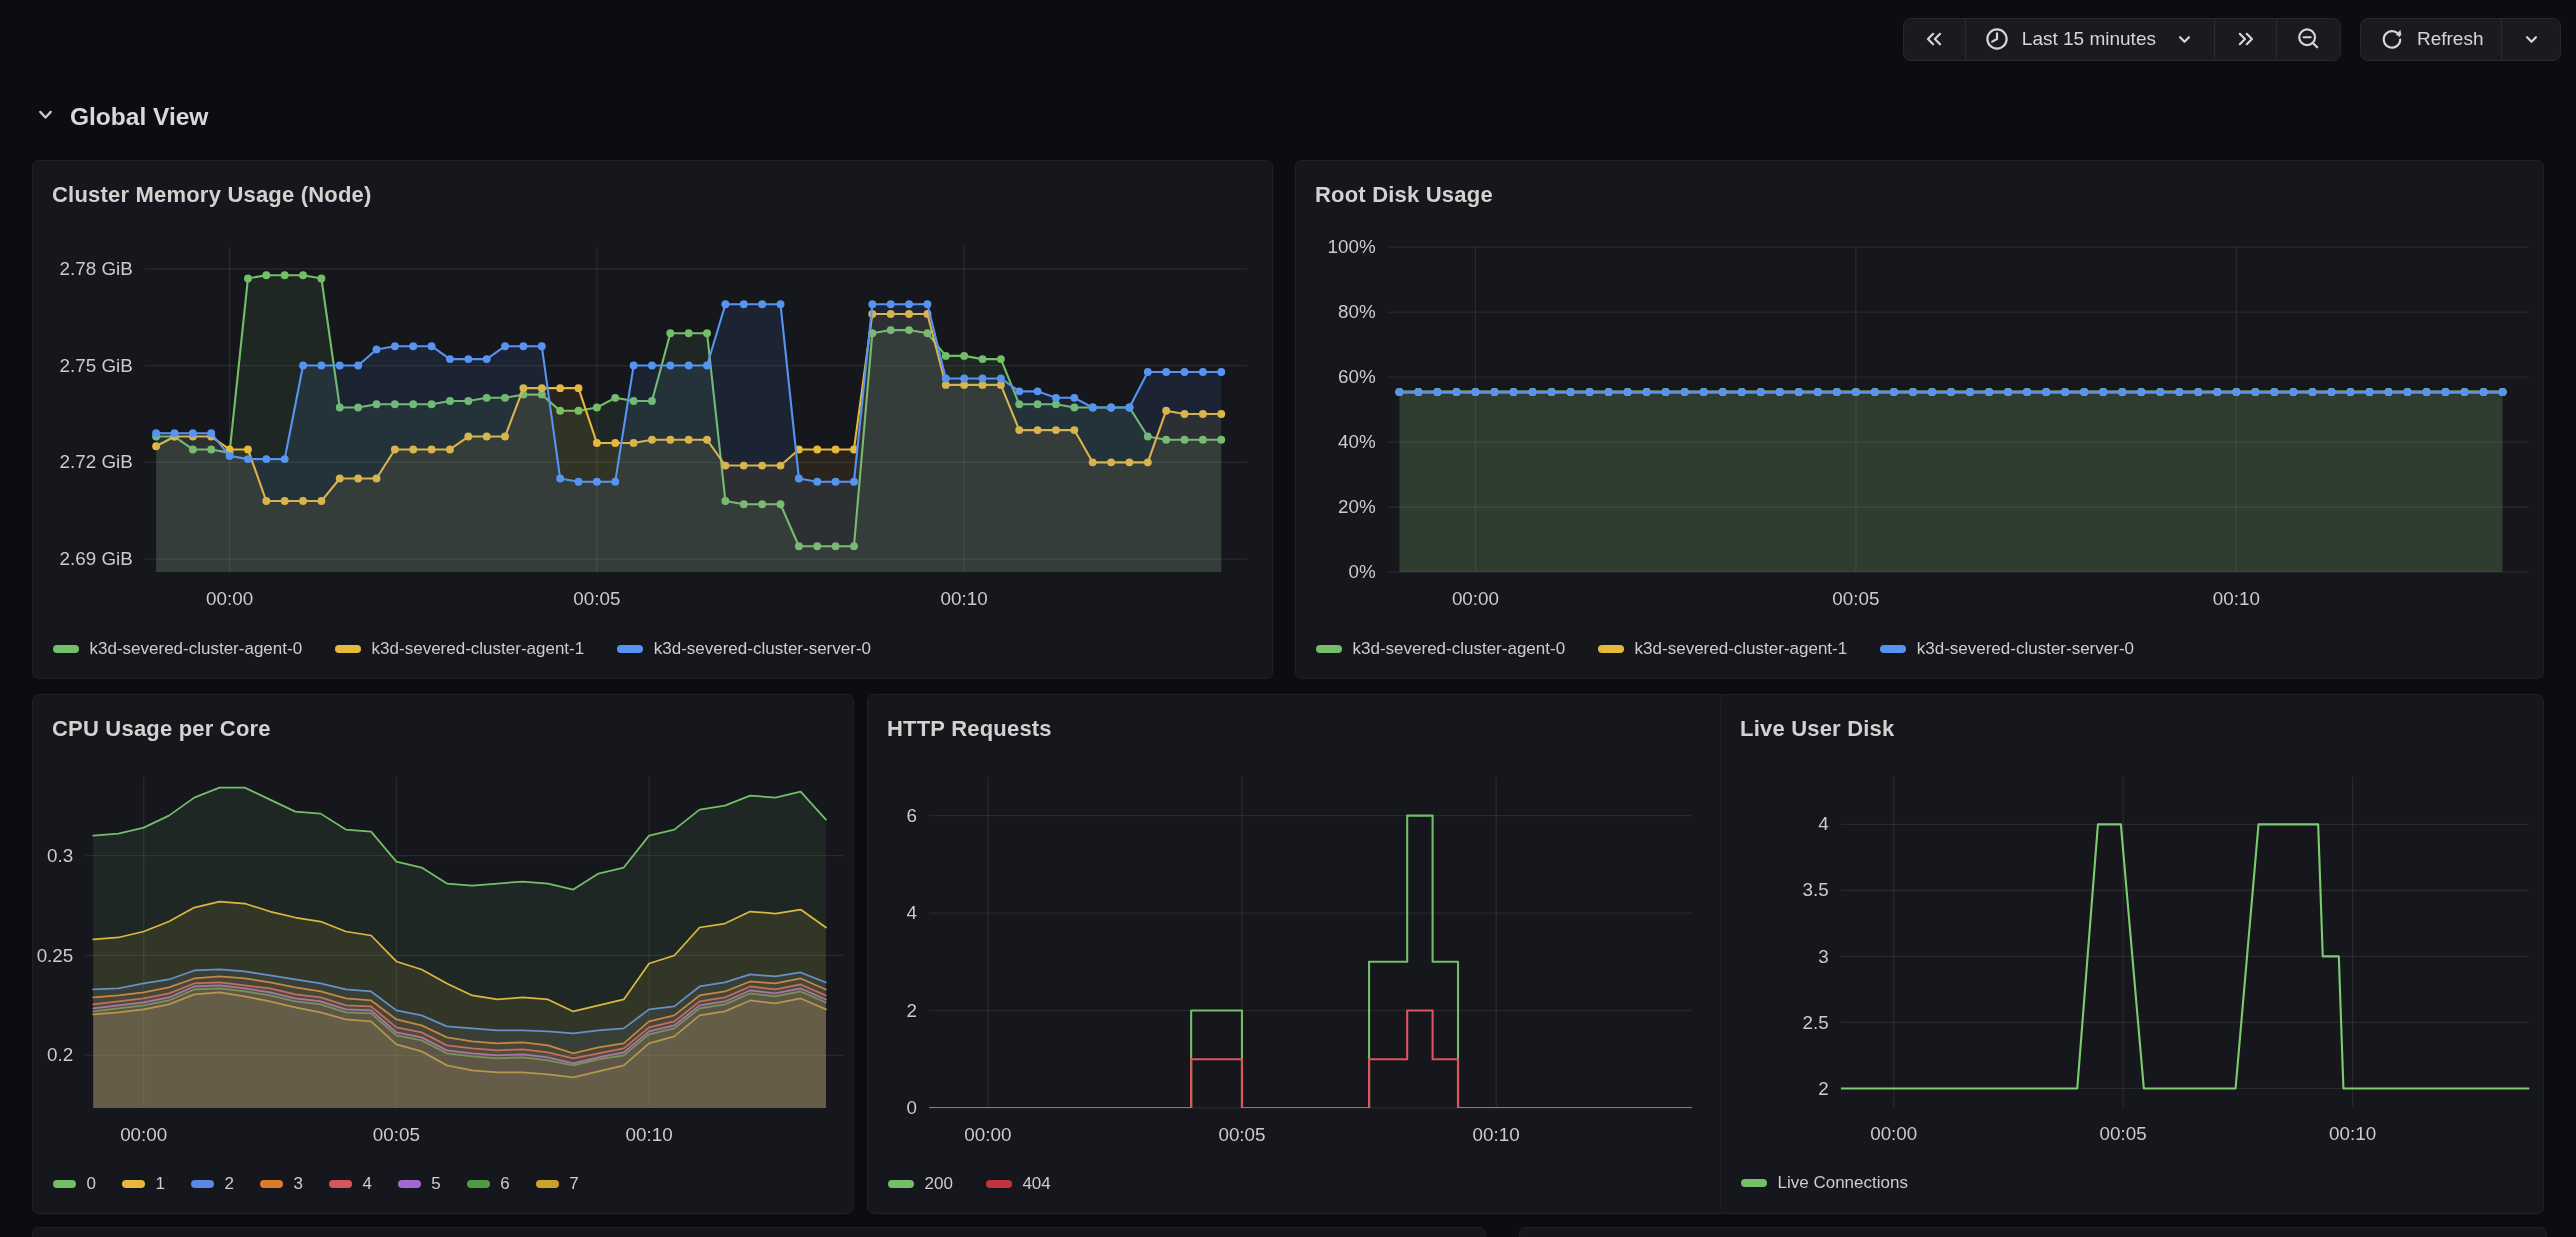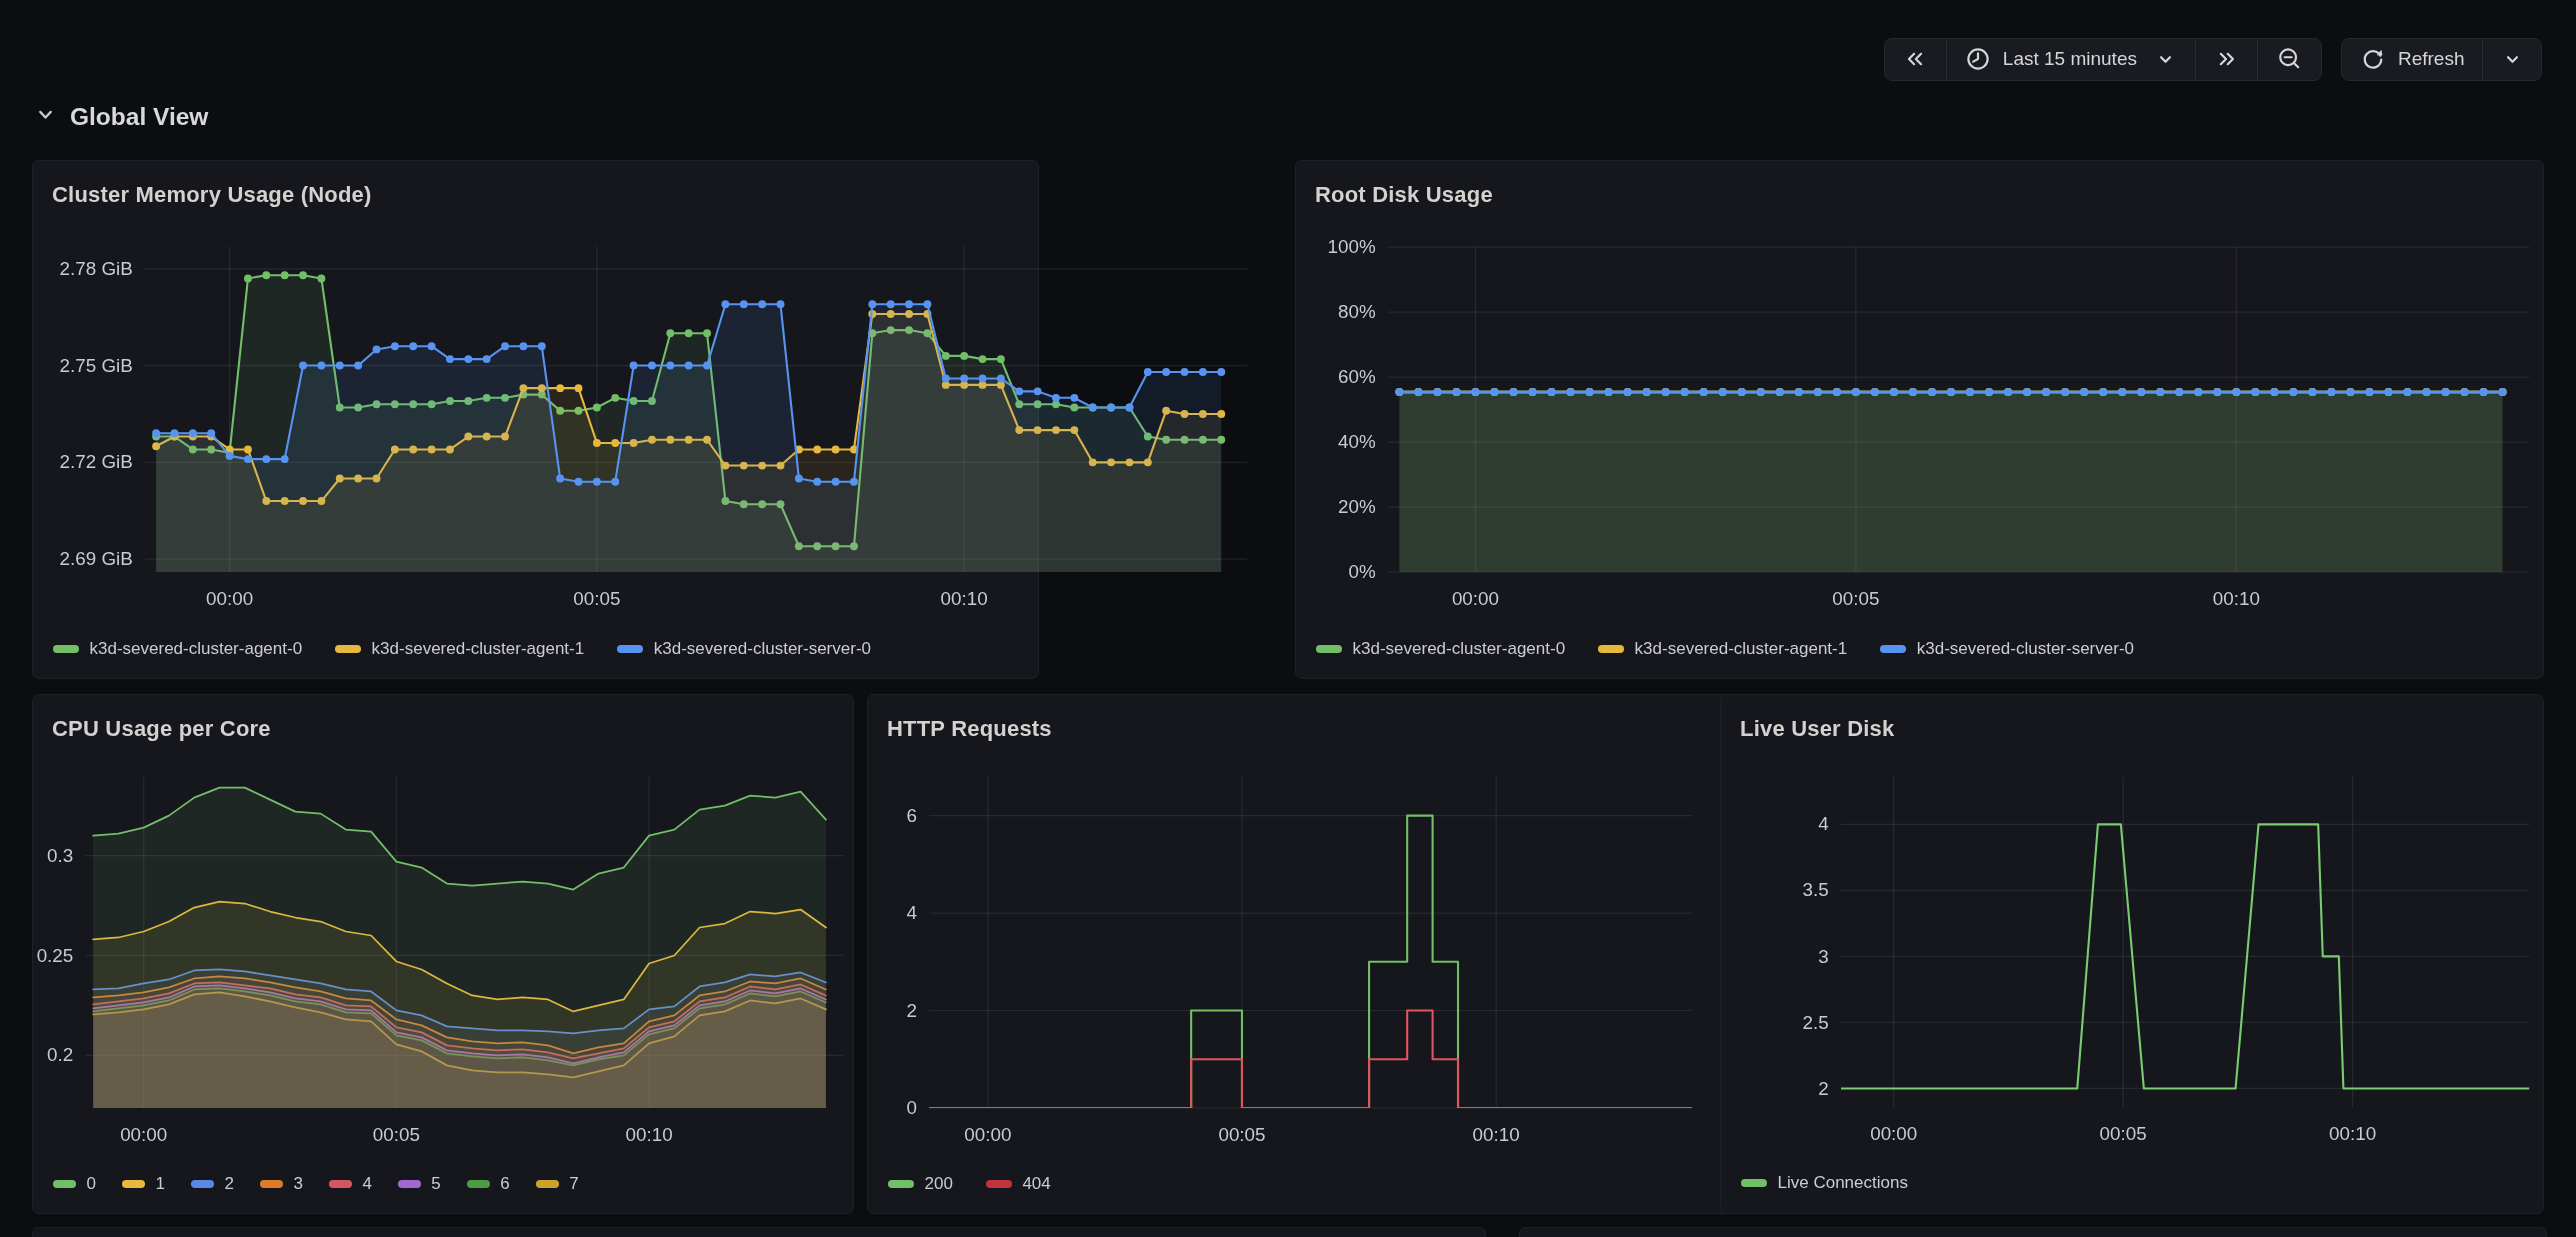--- a/index.html
+++ b/index.html
@@ -1,19 +1,19 @@
 <!DOCTYPE html>
 <html style="font-size:14px"><head>
 <meta charset="utf-8">
 <style>
   html,body{margin:0;padding:0;background:#0C0D11;}
   body{width:2576px;height:1237px;position:relative;overflow:hidden;
        font-family:"Liberation Sans","DejaVu Sans",sans-serif;
        -webkit-font-smoothing:antialiased;}
-  .toolbar{position:absolute;top:17.5px;right:34px;display:flex;gap:19px;margin-top:20px;}
+  .toolbar{position:absolute;top:17.5px;right:15px;display:flex;gap:19px;}
   .btn-group{display:flex;background:#1A1B20;border:0.9px solid #26282D;border-radius:8px;height:41px;overflow:hidden;}
   .tb-btn{display:flex;align-items:center;justify-content:center;gap:10.5px;height:100%;
           background:transparent;border:none;color:#D5D6DA;font-family:inherit;
           font-size:19px;font-weight:500;padding:0 17.5px;cursor:pointer;}
   .tb-btn + .tb-btn{border-left:0.9px solid #2A2C31;}
   .tb-btn svg{display:block;}
   .icon-stroke{stroke:#D5D6DA;fill:none;stroke-width:2.5;stroke-linecap:round;stroke-linejoin:round;}
   .section-header{position:absolute;left:35px;top:103px;display:flex;align-items:center;gap:14px;
                   color:#D8D9DA;font-size:24.5px;font-weight:600;cursor:pointer;}
   .panel{position:absolute;background:#16171C;border:0.9px solid #1F2126;border-radius:7px;box-sizing:border-box;}
@@ -95,21 +95,21 @@
 
 <div class="section-header">
   <span>
     <svg width="21" height="21" viewBox="0 0 24 24">
         <polyline points="6,9 12,15.5 18,9" style="stroke:#C9CBD1;fill:none;stroke-width:2.6;stroke-linecap:round;stroke-linejoin:round;"></polyline>
       </svg>
   </span>
   <span>Global View</span>
 </div>
 
-<div class="panel" style="left:32px;top:160px;width:1007px;height:519px;">
+<div class="panel" style="left:32px;top:160px;width:1241px;height:519px;">
   <div class="panel-title">Cluster Memory Usage (Node)</div>
   <div class="chart">
       <svg width="1249" height="519" viewBox="0 0 1426 592">
         <line x1="224.44666666666666" y1="97" x2="224.44666666666666" y2="469" stroke="rgba(204,204,220,0.10)" stroke-width="1.4"></line>
         <text x="224.44666666666666" y="507" fill="#C9CBD1" font-size="21.5" text-anchor="middle" font-family="Liberation Sans, DejaVu Sans, sans-serif">00:00</text>
         <line x1="643.7800000000001" y1="97" x2="643.7800000000001" y2="469" stroke="rgba(204,204,220,0.10)" stroke-width="1.4"></line>
         <text x="643.7800000000001" y="507" fill="#C9CBD1" font-size="21.5" text-anchor="middle" font-family="Liberation Sans, DejaVu Sans, sans-serif">00:05</text>
         <line x1="1063.1133333333335" y1="97" x2="1063.1133333333335" y2="469" stroke="rgba(204,204,220,0.10)" stroke-width="1.4"></line>
         <text x="1063.1133333333335" y="507" fill="#C9CBD1" font-size="21.5" text-anchor="middle" font-family="Liberation Sans, DejaVu Sans, sans-serif">00:10</text>
         <line x1="128" y1="122.78217821782222" x2="1386" y2="122.78217821782222" stroke="rgba(204,204,220,0.10)" stroke-width="1.4"></line>

